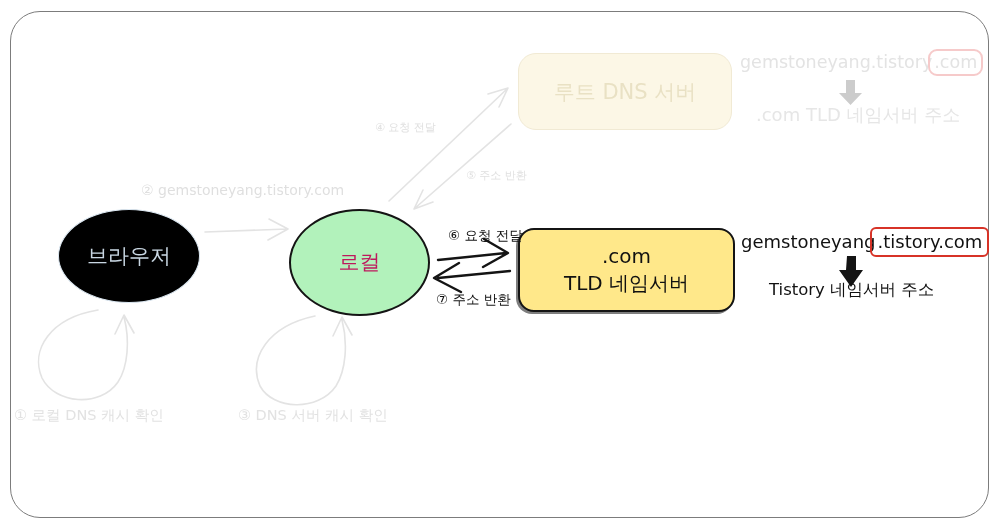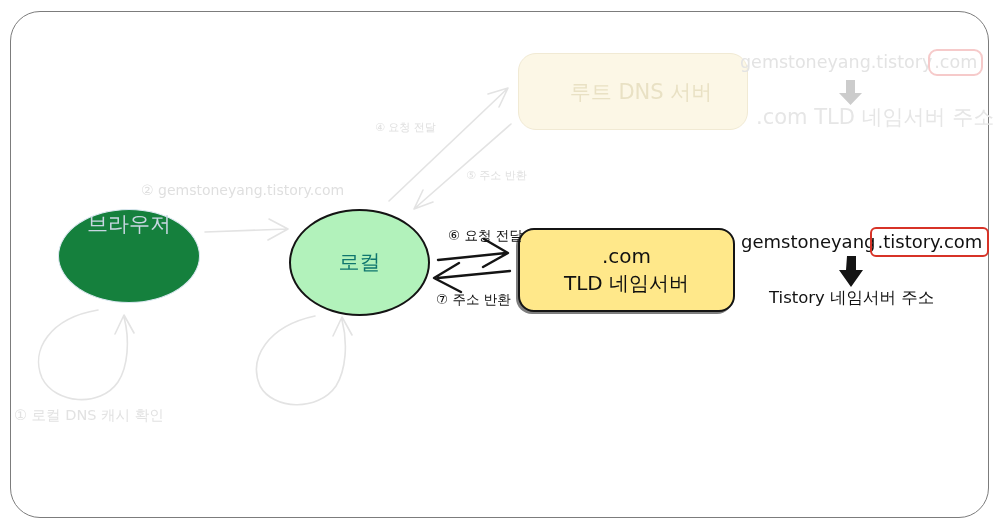--- a/index.html
+++ b/index.html
@@ -9,57 +9,57 @@
   }
   .frame{
     position:absolute;left:10px;top:11px;width:977px;height:505px;
     border:1.5px solid #7c7c7c;border-radius:30px;
   }
   .abs{position:absolute;}
   .lbl{white-space:nowrap;}
   
   .browser-ellipse{
     left:58px;top:209px;width:140px;height:92px;border-radius:50%;
-    background:#15803d;border:1.5px solid #dce8f2;
-    display:flex;align-items:flex-start;justify-content:center;
+    background:#000000;border:1.5px solid #dce8f2;
+    display:flex;align-items:center;justify-content:center;
     color:#c8d6e2;font-size:21px;
   }
   .root-box{
     left:518px;top:53px;width:212px;height:75px;border-radius:18px;
     background:#fcf7e6;border:1.5px solid #f1ead4;
     display:flex;align-items:center;justify-content:center;
-    color:#e9e1c4;font-size:21px;padding-left:16px;
+    color:#e9e1c4;font-size:21px;
   }
   .faded-lbl{color:#e0e0e0;font-size:11px;}
   .faded-lbl-lg{color:#e2e2e2;font-size:14.5px;text-align:right;}
   .step2-wrap{left:141px;top:180px;width:200px;text-align:right;color:#dfdfdf;font-size:14px;line-height:1.45;}
   .faded-domain{left:740px;top:52px;font-size:17.5px;color:#e3e3e3;}
   .faded-highlight{
     border:2px solid #f6caca;border-radius:9px;padding:1px 4px 2px;margin:-1px -4px -2px;
   }
-  .faded-result{left:756px;top:103px;font-size:21px;color:#e6e6e6;}
+  .faded-result{left:756px;top:103px;font-size:18px;color:#e6e6e6;}
   
   .local-ellipse{
     left:289px;top:209px;width:137px;height:103px;border-radius:50%;
     background:#b2f2bb;border:2.5px solid #141414;
     display:flex;flex-direction:column;align-items:center;justify-content:center;
-    font-size:21px;line-height:1.3;color:#0f766e;
+    font-size:21px;line-height:1.3;color:#be185d;
   }
   .tld-box{
     left:518px;top:228px;width:213px;height:80px;border-radius:16px;
     background:#ffe88a;border:2.5px solid #141414;
     display:flex;flex-direction:column;align-items:center;justify-content:center;
     font-size:20px;line-height:1.35;color:#111;box-shadow:-2px 2px 0 rgba(20,20,20,.55);
   }
   .step-lbl{font-size:13.5px;color:#111;}
   .active-domain{left:741px;top:231px;font-size:18px;color:#111;}
   .red-highlight{
     border:2.5px solid #d73327;border-radius:6px;padding:2px 5px 3px;margin:-2px -5px -3px;
   }
-  .active-result{left:769px;top:287px;font-size:16.5px;color:#111;}
+  .active-result{left:769px;top:279px;font-size:16.5px;color:#111;}
   svg.overlay{position:absolute;left:0;top:0;width:1000px;height:529px;pointer-events:none;}
 </style>
 </head>
 <body>
 
 <div class="canvas">
   <div class="frame"></div>
 
   <svg class="overlay" viewBox="0 0 1000 529">
 
@@ -87,20 +87,21 @@
     <span>루트 DNS 서버</span>
   </div>
 
   <div class="abs step2-wrap">
     <div class="lbl">② gemstoneyang.tistory.com</div>
   </div>
 
   <div class="abs faded-lbl lbl" style="left:375px;top:120px;">④ 요청 전달</div>
   <div class="abs faded-lbl lbl" style="left:466px;top:168px;">⑤ 주소 반환</div>
   <div class="abs faded-lbl-lg lbl" style="left:14px;top:406px;">① 로컬 DNS 캐시 확인</div>
+  <div class="abs faded-lbl-lg lbl" style="left:238px;top:406px;">③ DNS 서버 캐시 확인</div>
 
   <div class="abs faded-domain lbl">
     <span>gemstoneyang.tistory</span><span class="faded-highlight">.com</span>
   </div>
   <div class="abs faded-result lbl">.com TLD 네임서버 주소</div>
 
   <div class="abs local-ellipse">
     <div>로컬</div>
   </div>
 

